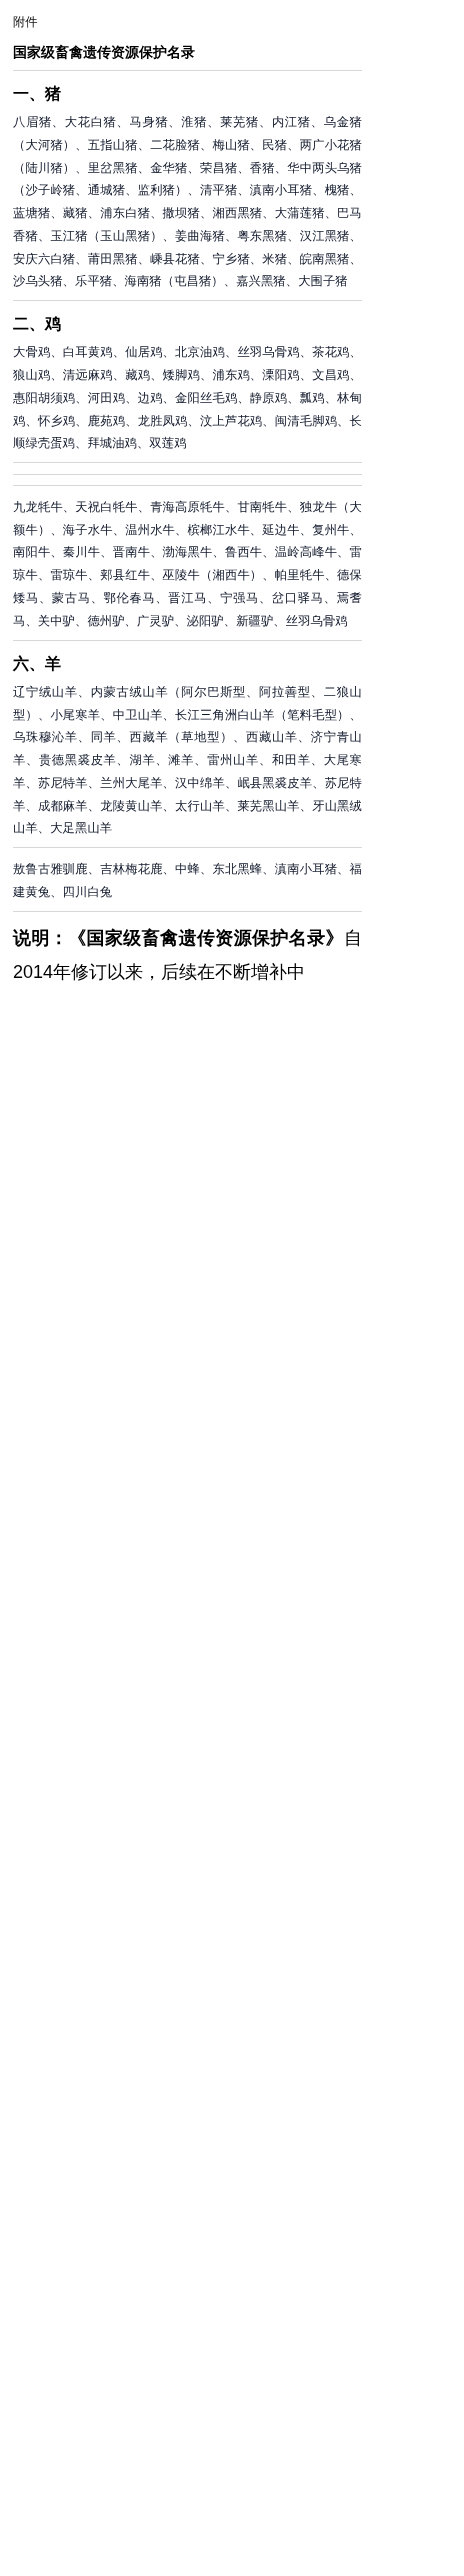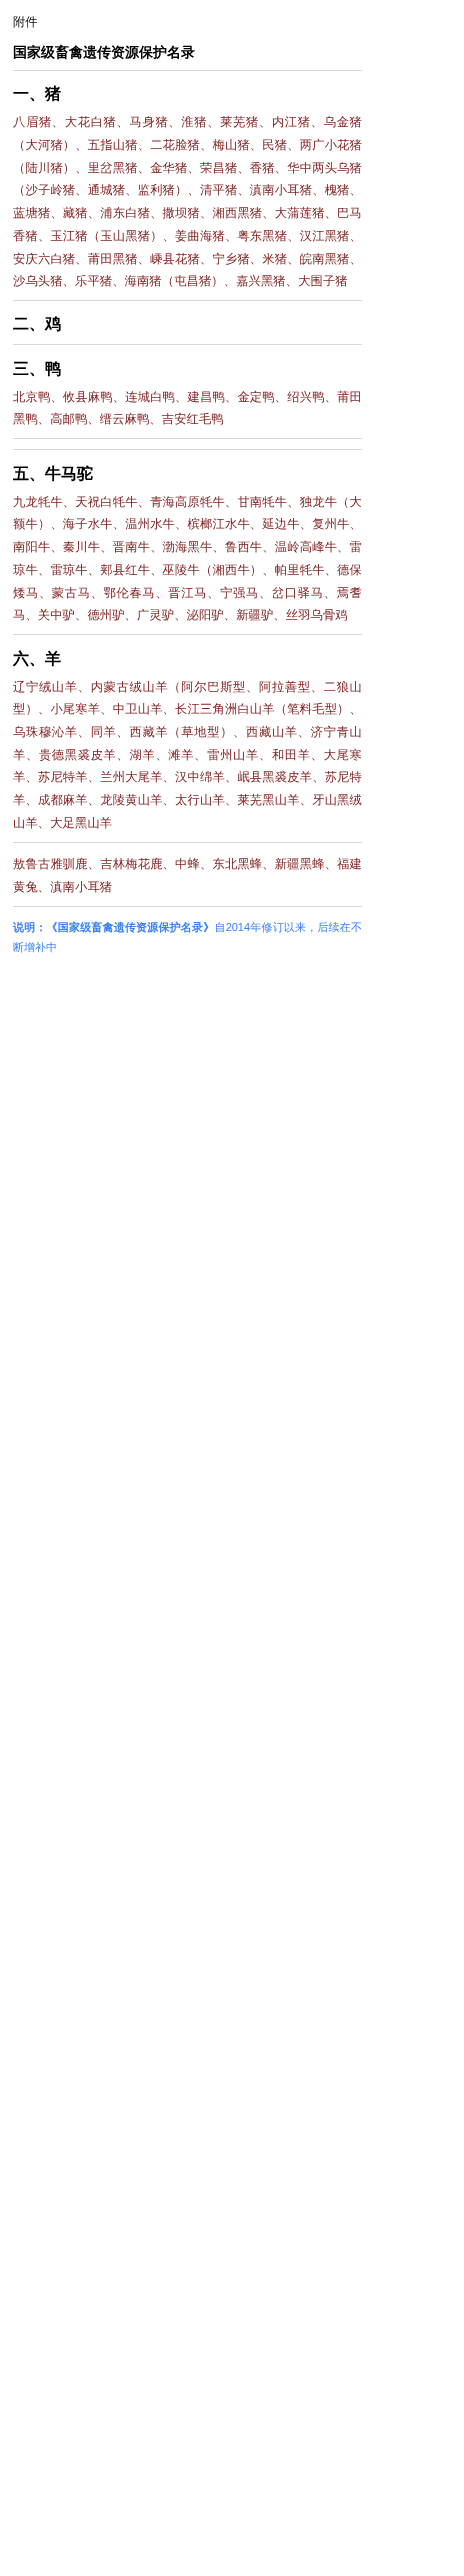--- a/index.html
+++ b/index.html
@@ -43,29 +43,29 @@
   .section-heading {
     font-size: 16px;
     font-weight: bold;
     color: #000000;
     margin: 0 0 4.4px 0;
     line-height: 1.6;
   }
   .section-body {
     font-size: 12.3px;
     line-height: 1.85;
-    color: #7f1d1d;
+    color: #0f172a;
     text-align: justify;
     margin: 0;
     letter-spacing: 0.1px;
   }
   .note {
-    font-size: 11px;
+    font-size: 18px;
     line-height: 1.85;
-    color: #3b82f6;
+    color: #000000;
     margin: 0;
     text-align: justify;
   }
   .note b {
     font-weight: bold;
   }
   .page-wrap {
     position: relative;
     width: 465px;
   }
@@ -84,52 +84,48 @@
 
     <div class="section">
       <h2 class="section-heading">一、猪</h2>
       <p class="section-body">八眉猪、大花白猪、马身猪、淮猪、莱芜猪、内江猪、乌金猪（大河猪）、五指山猪、二花脸猪、梅山猪、民猪、两广小花猪（陆川猪）、里岔黑猪、金华猪、荣昌猪、香猪、华中两头乌猪（沙子岭猪、通城猪、监利猪）、清平猪、滇南小耳猪、槐猪、蓝塘猪、藏猪、浦东白猪、撒坝猪、湘西黑猪、大蒲莲猪、巴马香猪、玉江猪（玉山黑猪）、姜曲海猪、粤东黑猪、汉江黑猪、安庆六白猪、莆田黑猪、嵊县花猪、宁乡猪、米猪、皖南黑猪、沙乌头猪、乐平猪、海南猪（屯昌猪）、嘉兴黑猪、大围子猪</p>
     </div>
 
     <hr class="divider">
 
     <div class="section">
       <h2 class="section-heading">二、鸡</h2>
+      <p class="section-body">大骨鸡、白耳黄鸡、仙居鸡、北京油鸡、丝羽乌骨鸡、茶花鸡、狼山鸡、清远麻鸡、藏鸡、矮脚鸡、浦东鸡、溧阳鸡、文昌鸡、惠阳胡须鸡、河田鸡、边鸡、金阳丝毛鸡、静原鸡、瓢鸡、林甸鸡、怀乡鸡、鹿苑鸡、龙胜凤鸡、汶上芦花鸡、闽清毛脚鸡、长顺绿壳蛋鸡、拜城油鸡、双莲鸡</p>
     </div>
 
     <hr class="divider">
 
-    <div class="section">
-      <h2 class="section-heading">三、鸭</h2>
-      <p class="section-body">北京鸭、攸县麻鸭、连城白鸭、建昌鸭、金定鸭、绍兴鸭、莆田黑鸭、高邮鸭、缙云麻鸭、吉安红毛鸭</p>
-    </div>
 
     <hr class="divider">
 
     <div class="section">
     </div>
 
     <hr class="divider">
 
     <div class="section">
-      <h2 class="section-heading">五、牛马驼</h2>
       <p class="section-body">九龙牦牛、天祝白牦牛、青海高原牦牛、甘南牦牛、独龙牛（大额牛）、海子水牛、温州水牛、槟榔江水牛、延边牛、复州牛、南阳牛、秦川牛、晋南牛、渤海黑牛、鲁西牛、温岭高峰牛、雷琼牛、雷琼牛、郏县红牛、巫陵牛（湘西牛）、帕里牦牛、德保矮马、蒙古马、鄂伦春马、晋江马、宁强马、岔口驿马、焉耆马、关中驴、德州驴、广灵驴、泌阳驴、新疆驴、丝羽乌骨鸡</p>
     </div>
 
     <hr class="divider">
 
     <div class="section">
       <h2 class="section-heading">六、羊</h2>
       <p class="section-body">辽宁绒山羊、内蒙古绒山羊（阿尔巴斯型、阿拉善型、二狼山型）、小尾寒羊、中卫山羊、长江三角洲白山羊（笔料毛型）、乌珠穆沁羊、同羊、西藏羊（草地型）、西藏山羊、济宁青山羊、贵德黑裘皮羊、湖羊、滩羊、雷州山羊、和田羊、大尾寒羊、苏尼特羊、兰州大尾羊、汉中绵羊、岷县黑裘皮羊、苏尼特羊、成都麻羊、龙陵黄山羊、太行山羊、莱芜黑山羊、牙山黑绒山羊、大足黑山羊</p>
     </div>
 
     <hr class="divider">
 
     <div class="section">
-      <p class="section-body">敖鲁古雅驯鹿、吉林梅花鹿、中蜂、东北黑蜂、新疆黑蜂、福建黄兔、滇南小耳猪</p>
+      <p class="section-body">敖鲁古雅驯鹿、吉林梅花鹿、中蜂、东北黑蜂、滇南小耳猪、福建黄兔、四川白兔</p>
     </div>
 
     <hr class="divider">
 
     <p class="note">
       <b><span>说明：</span><span>《国家级畜禽遗传资源保护名录》</span></b><span>自2014年修订以来，后续在不断增补中</span>
     </p>
 
   </div>
 </div>

